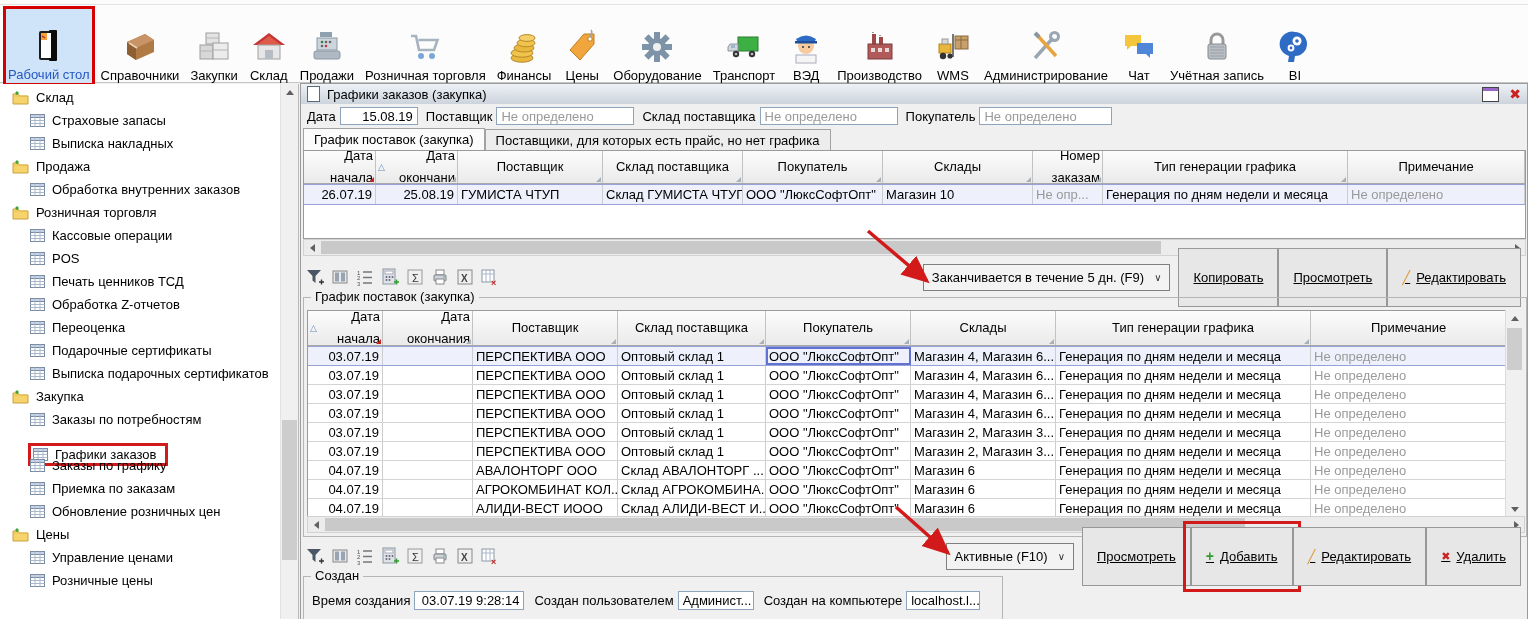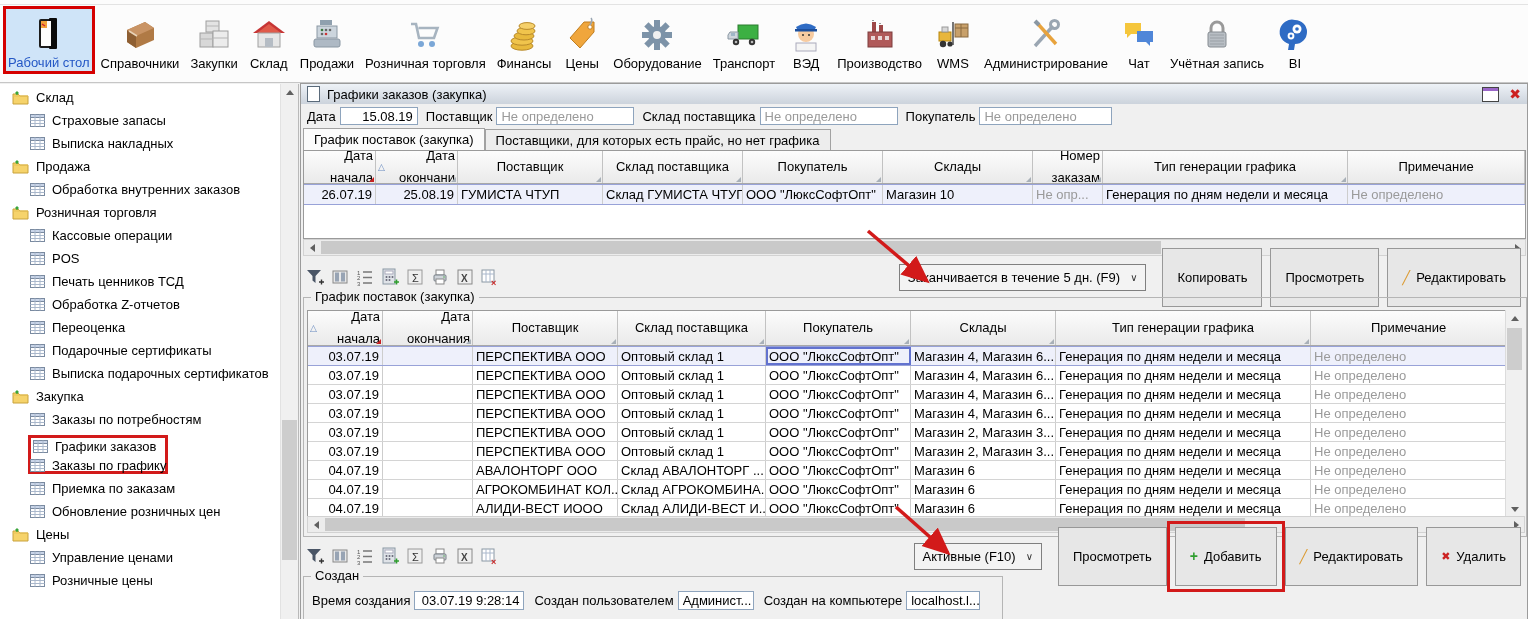--- a/index.html
+++ b/index.html
@@ -5,34 +5,34 @@
   html,body{margin:0;padding:0;background:#888;}
   #app{position:relative;width:1528px;height:619px;background:#f0f0f0;overflow:hidden;
        font-family:"Liberation Sans","DejaVu Sans",sans-serif;font-size:13px;color:#000;}
   
   #topbar{position:absolute;left:0;top:0;width:1528px;height:83px;background:#fcfcfc;
           border-bottom:1px solid #c6c6c6;box-sizing:border-box;}
   #topstrip{position:absolute;left:0;top:4px;width:100%;height:1px;background:#e3e3e3;}
   #tb-items{position:absolute;left:3px;top:6px;display:flex;align-items:stretch;}
   .tb-item{display:flex;flex-direction:column;align-items:center;justify-content:flex-end;
            padding:3px 5px 2px;margin-right:1px;cursor:default;}
-  .tb-item.sel{border:3px solid #d50000;background:#cfe4f8;padding:4px 2px 0;}
+  .tb-item.sel{border:3px solid #d50000;background:#cfe4f8;padding:16px 2px 0;}
   .tb-item.sel .tb-lbl{color:#2457c5;}
   .tb-ico{width:40px;height:42px;display:flex;align-items:center;justify-content:center;}
   .tb-ico svg{width:38px;height:38px;}
   .tb-lbl{white-space:nowrap;line-height:16px;}
   
   #sidebar{position:absolute;left:0;top:84px;width:299px;height:535px;background:#fff;
            border-right:1px solid #b9b9b9;box-sizing:border-box;overflow:hidden;}
   #tree{position:absolute;left:0;top:2px;right:18px;}
   .tree-item{height:23px;display:flex;align-items:center;white-space:nowrap;cursor:default;}
   .tree-item.folder{padding-left:12px;}
   .tree-item.leaf{padding-left:30px;}
   .tree-item .ic{display:inline-flex;margin-right:7px;flex:none;}
-  .hl-box{display:flex;align-items:center;border:3px solid #d21a1a;padding:1px 8px 17px 2px;margin-left:-2px;margin-top:24px;}
+  .hl-box{display:flex;align-items:center;border:3px solid #d21a1a;padding:1px 8px 1px 2px;margin-left:-2px;margin-top:24px;}
   .hl-box .ic{margin-right:7px;}
   .vscroll{position:absolute;right:0;top:0;width:17px;height:100%;background:#f0f0f0;border-left:1px solid #e2e2e2;}
   .sb-arrow{position:absolute;left:0;width:17px;height:17px;display:flex;align-items:center;justify-content:center;}
   .tri-up{width:0;height:0;border-left:4px solid transparent;border-right:4px solid transparent;border-bottom:5px solid #606060;}
   .tri-dn{width:0;height:0;border-left:4px solid transparent;border-right:4px solid transparent;border-top:5px solid #606060;}
   .tri-l{width:0;height:0;border-top:4px solid transparent;border-bottom:4px solid transparent;border-right:5px solid #606060;}
   .tri-r{width:0;height:0;border-top:4px solid transparent;border-bottom:4px solid transparent;border-left:5px solid #606060;}
   .sb-thumb{position:absolute;left:1px;width:15px;background:#cdcdcd;}
   
   #main{position:absolute;left:300px;top:83px;width:1228px;height:616px;background:#f0f0f0;
@@ -82,21 +82,21 @@
   
   .ctl-row{position:absolute;left:0;width:100%;height:34px;display:flex;align-items:center;
            padding:0 6px 0 4px;box-sizing:border-box;}
   .mini{display:flex;align-items:center;gap:5px;}
   .mini span{display:inline-flex;width:20px;height:20px;}
   .spacer{flex:1;}
   .combo{height:25px;border:1px solid #7f7f7f;background:#f3f3f3;display:flex;align-items:center;
          padding:0 8px;margin-right:8px;white-space:nowrap;}
   .chev{margin-left:10px;font-size:10px;color:#333;}
   .btn{height:25px;border:1px solid #989898;background:#e7e7e7;display:flex;align-items:center;justify-content:center;
-       padding:16px 14px;margin-left:8px;white-space:nowrap;position:relative;}
+       padding:16px 14px;white-space:nowrap;position:relative;text-decoration:underline;}
   .ico-pencil{color:#dc9b32;font-weight:bold;margin-right:6px;}
   .ico-plus{color:#2f9e2f;font-weight:bold;margin-right:6px;font-size:14px;}
   .ico-del{color:#cc2222;font-weight:bold;margin-right:6px;font-size:11px;}
   .red-outline::after{content:'';position:absolute;left:-9px;right:-9px;top:-7px;bottom:-7px;
        border:3px solid #d21a1a;pointer-events:none;}
   
   .group{position:absolute;border:1px solid #b5b5b5;box-sizing:border-box;}
   .legend{position:absolute;top:-9px;left:7px;background:#f0f0f0;padding:0 4px;white-space:nowrap;}
   
   #created-row{position:absolute;left:8px;top:14px;display:flex;align-items:center;white-space:nowrap;}

